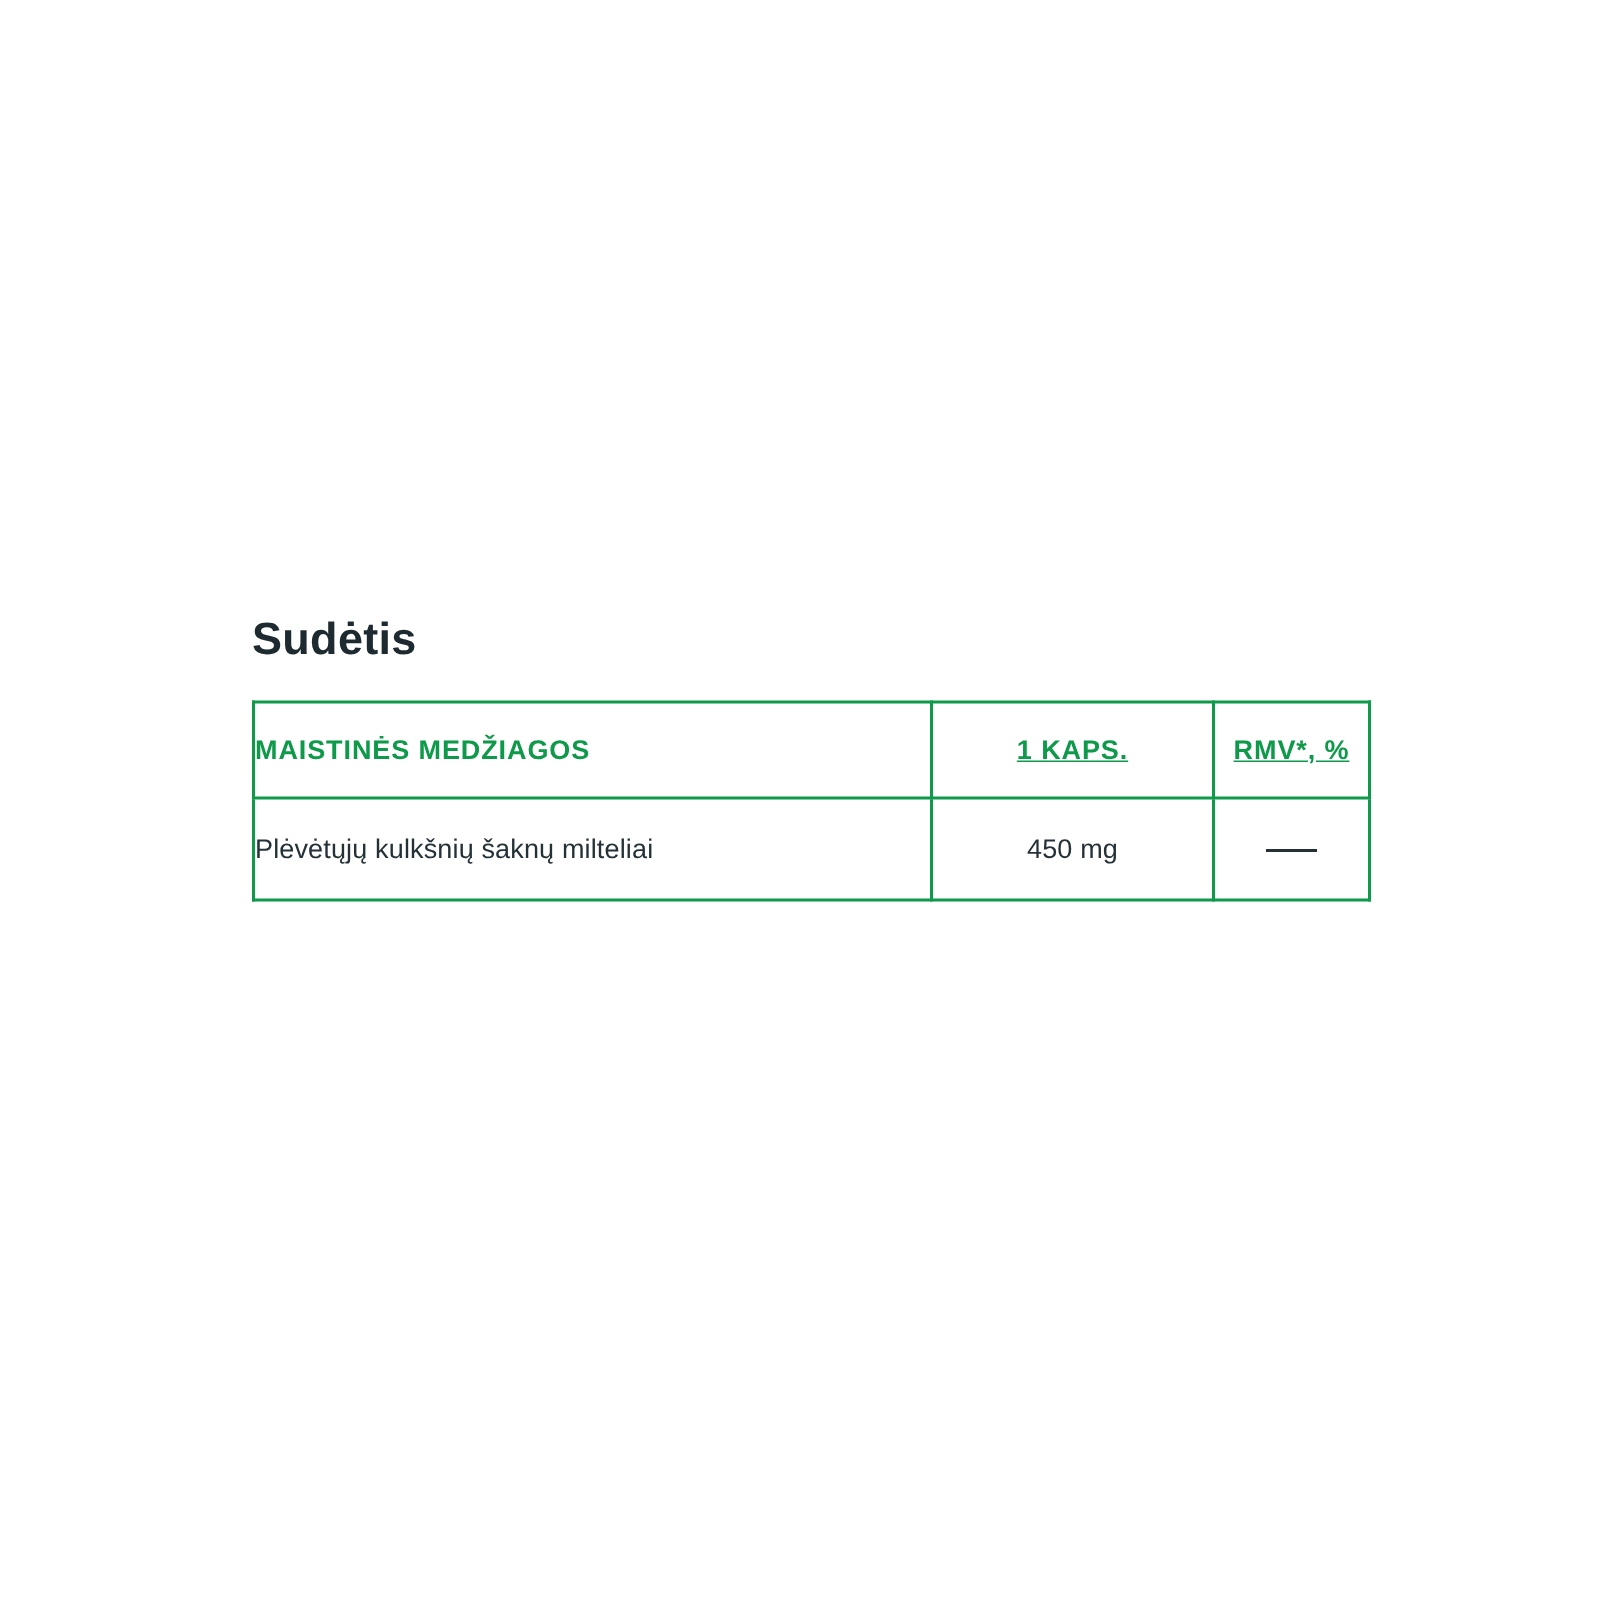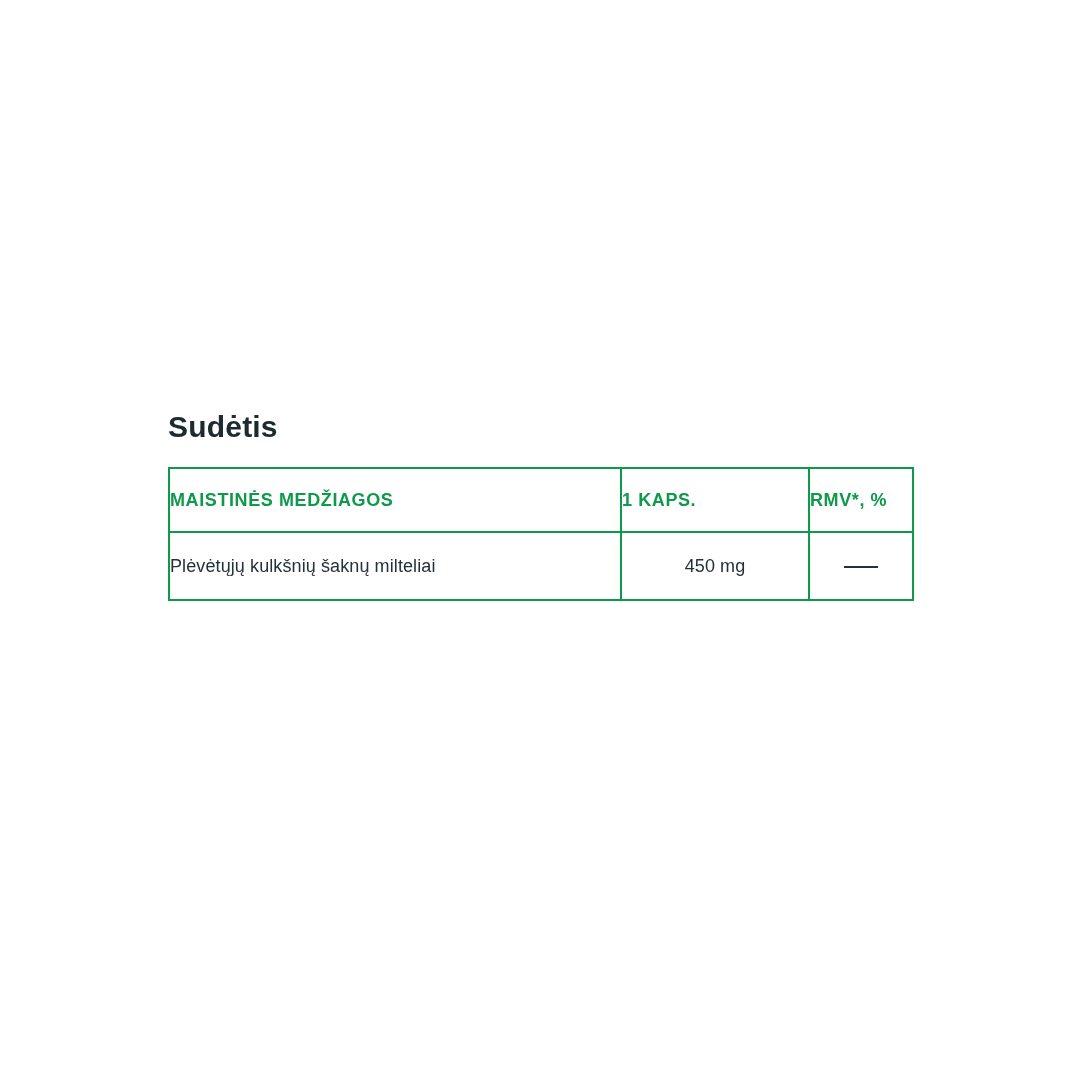--- a/index.html
+++ b/index.html
@@ -58,21 +58,22 @@
     font-weight: bold;
     font-size: 18px;
     letter-spacing: 0.6px;
   }
 
   .hdr-left {
     text-align: left;
     padding-left: 24px;
   }
   .hdr-center {
-    text-align: left;
+    text-align: center;
+    text-decoration: underline;
   }
 
   .body-cell {
     height: 66px;
     color: #243238;
     font-size: 18px;
     font-weight: normal;
     letter-spacing: 0.1px;
     border-radius: 18px;
   }

